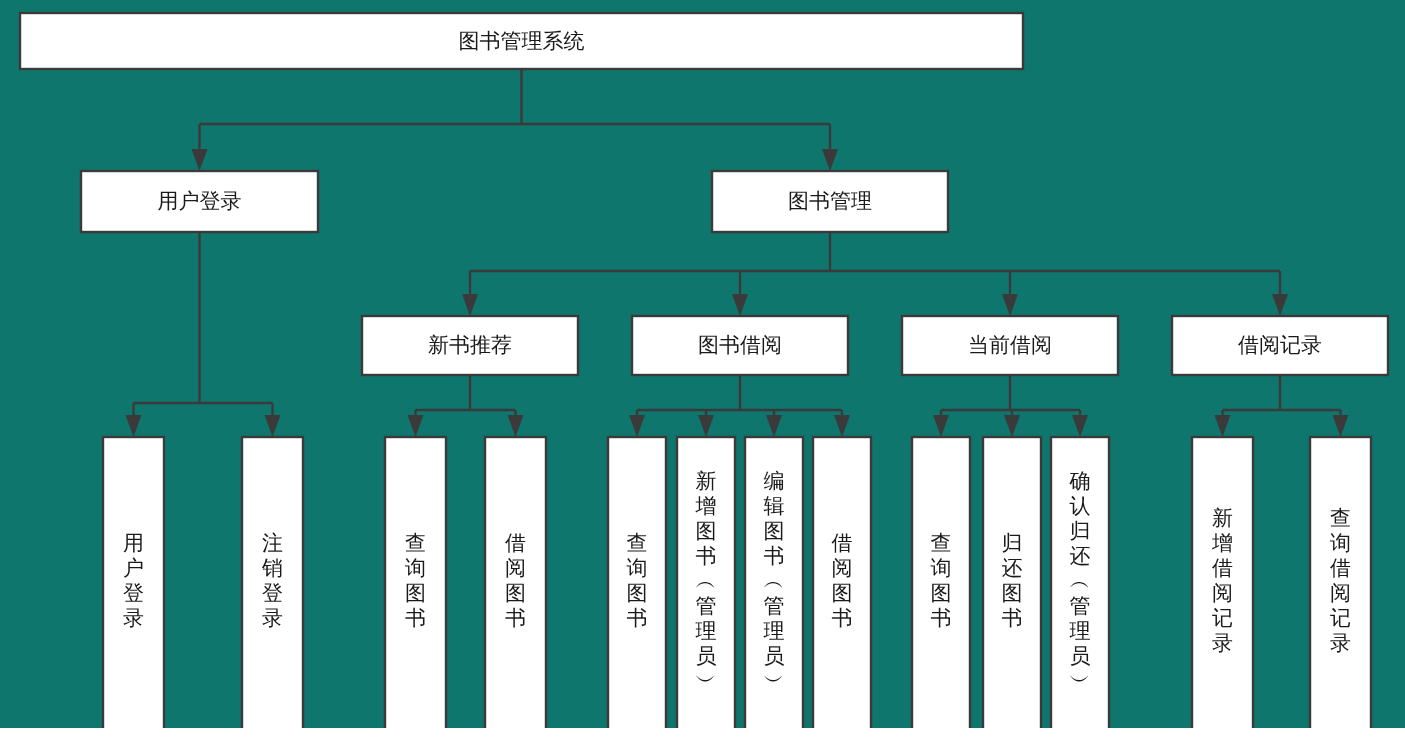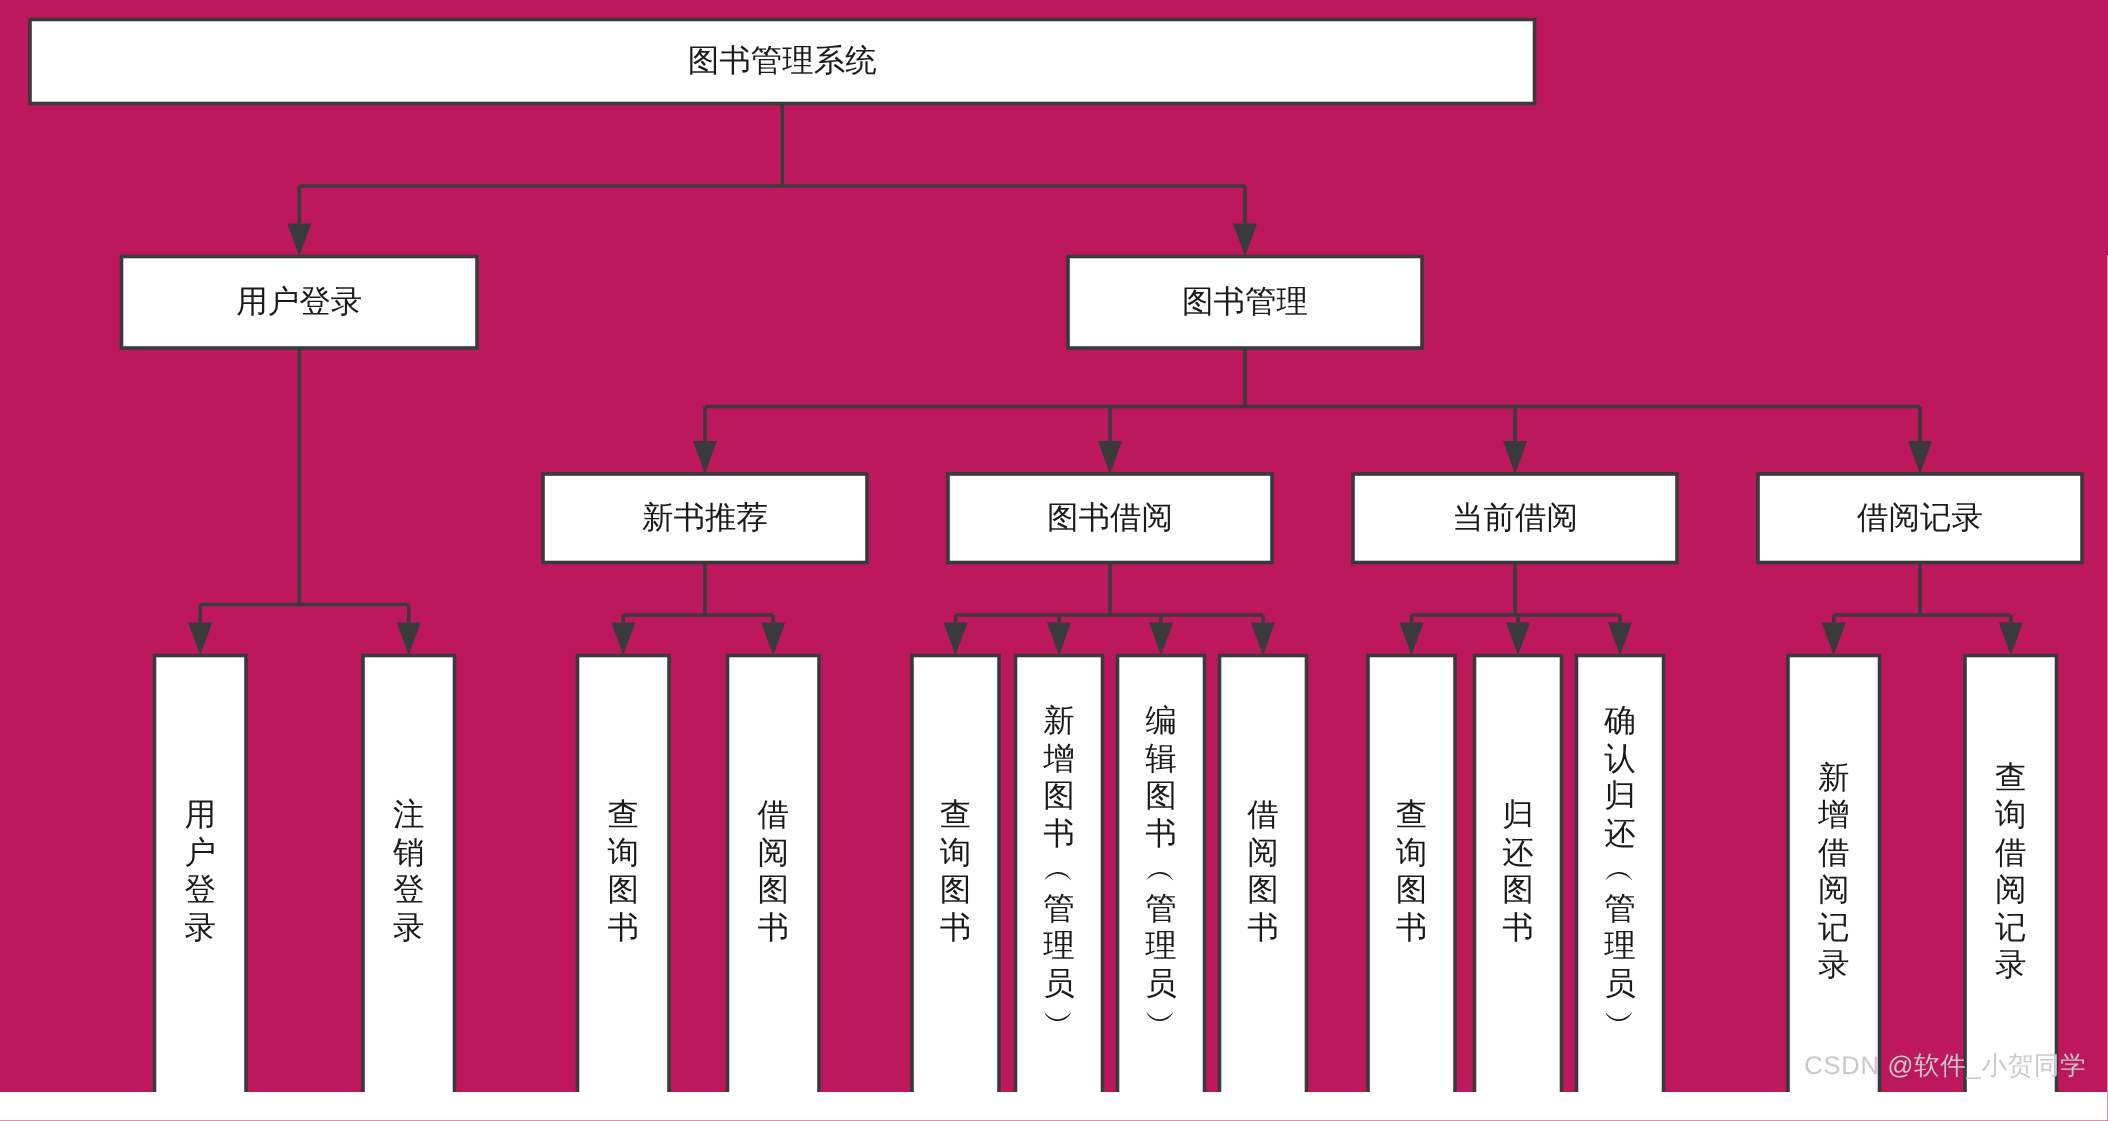--- a/index.html
+++ b/index.html
@@ -7,21 +7,21 @@
     padding: 0;
     background: #ffffff;
   }
   body {
     font-family: "Liberation Sans", "DejaVu Sans", sans-serif;
   }
   #canvas {
     position: relative;
     width: 1405px;
     height: 728px;
-    background: #be185d;
+    background: #0f766e;
     overflow: hidden;
   }
   #diagram-svg {
     position: absolute;
     left: 0;
     top: 0;
     width: 1405px;
     height: 747px;
   }
   .node-box {
@@ -198,14 +198,13 @@
         <g>
           <rect x="1192" y="437" width="61" height="297" class="node-box"></rect>
           <text x="1222.5" y="525" class="node-label-v"><tspan x="1222.5" dy="0">新</tspan><tspan x="1222.5" dy="25">增</tspan><tspan x="1222.5" dy="25">借</tspan><tspan x="1222.5" dy="25">阅</tspan><tspan x="1222.5" dy="25">记</tspan><tspan x="1222.5" dy="25">录</tspan></text>
         </g>
         <g>
           <rect x="1310" y="437" width="61" height="297" class="node-box"></rect>
           <text x="1340.5" y="525" class="node-label-v"><tspan x="1340.5" dy="0">查</tspan><tspan x="1340.5" dy="25">询</tspan><tspan x="1340.5" dy="25">借</tspan><tspan x="1340.5" dy="25">阅</tspan><tspan x="1340.5" dy="25">记</tspan><tspan x="1340.5" dy="25">录</tspan></text>
         </g>
       </g>
   </svg>
-  <div class="watermark">CSDN @软件_小贺同学</div>
 </div>
 
 </body></html>

